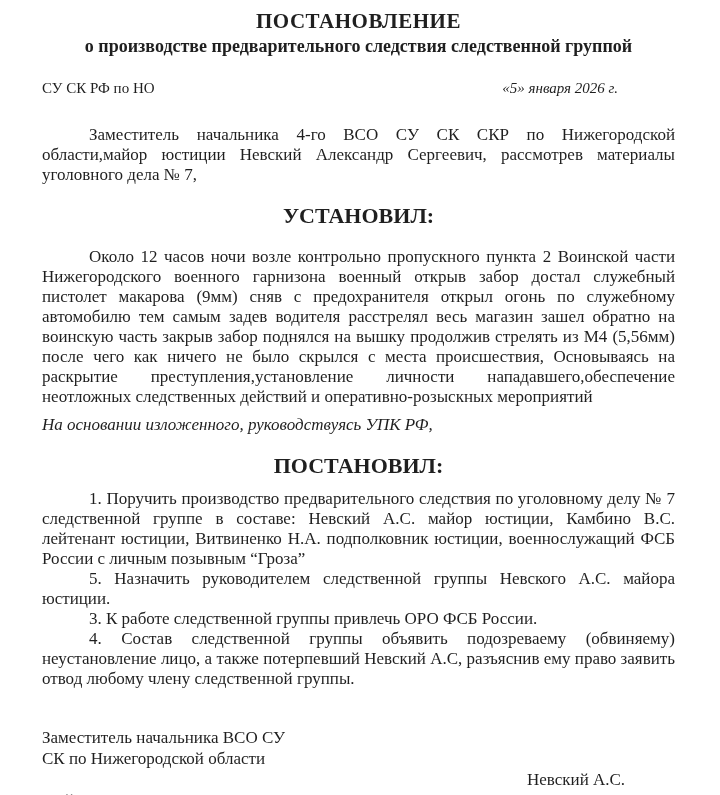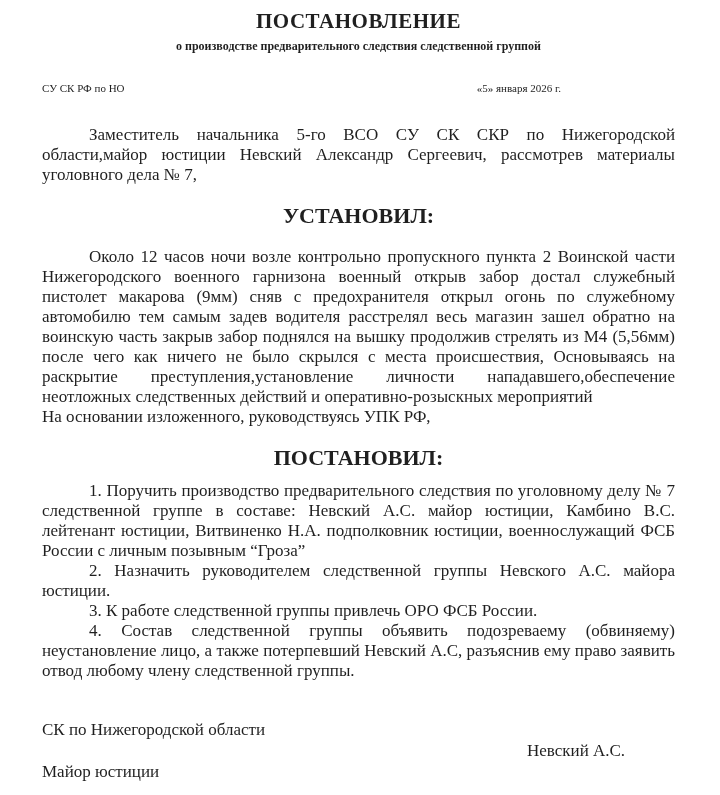--- a/index.html
+++ b/index.html
@@ -21,50 +21,51 @@
   }
   .title {
     text-align: center;
     font-size: 21px;
     font-weight: bold;
     line-height: 26px;
     letter-spacing: 0.5px;
   }
   .subtitle {
     text-align: center;
-    font-size: 12px;
+    font-size: 18px;
     font-weight: bold;
     line-height: 24px;
   }
   .meta-row {
     margin-top: 20px;
     display: flex;
     justify-content: space-between;
-    font-size: 11px;
+    font-size: 15px;
     line-height: 21px;
   }
   .meta-row .date {
-    margin-right: 114px;
+    margin-right: 57px;
+    font-style: italic;
   }
   .para {
     font-size: 17px;
     line-height: 20px;
     text-align: justify;
   }
   .indent { text-indent: 47px; }
   .preamble { margin-top: 26px; }
   .section-heading {
     margin-top: 20px;
     text-align: center;
     font-size: 22px;
     font-weight: bold;
     line-height: 22px;
   }
   .established-body { margin-top: 20px; }
-  .legal-basis { margin-top: 0; }
+  .legal-basis { margin-top: 8px; font-style: italic; }
   .items { margin-top: 12px; }
   .item { margin: 0; }
   .signature {
     margin-top: 38px;
     font-size: 17px;
     line-height: 21px;
   }
   .sig-name { margin-left: 485px; white-space: nowrap; }
 </style>
 </head>
@@ -74,36 +75,37 @@
 
   <div class="title">ПОСТАНОВЛЕНИЕ</div>
 
   <div class="subtitle">о производстве предварительного следствия следственной группой</div>
 
   <div class="meta-row">
     <span class="issuer">СУ СК РФ по НО</span>
     <span class="date">«5» января 2026 г.</span>
   </div>
 
-  <p class="para indent preamble">Заместитель начальника 5-го ВСО СУ СК СКР по Нижегородской области,майор юстиции Невский Александр Сергеевич, рассмотрев материалы уголовного дела № 7,</p>
+  <p class="para indent preamble">Заместитель начальника 4-го ВСО СУ СК СКР по Нижегородской области,майор юстиции Невский Александр Сергеевич, рассмотрев материалы уголовного дела № 7,</p>
 
   <div class="section-heading">УСТАНОВИЛ:</div>
 
   <p class="para indent established-body">Около 12 часов ночи возле контрольно пропускного пункта 2 Воинской части Нижегородского военного гарнизона военный открыв забор достал служебный пистолет макарова (9мм) сняв с предохранителя открыл огонь по служебному автомобилю тем самым задев водителя  расстрелял весь магазин зашел обратно на воинскую часть закрыв забор поднялся на вышку продолжив стрелять из М4 (5,56мм) после чего как ничего не было скрылся с места происшествия, Основываясь на раскрытие преступления,установление личности нападавшего,обеспечение неотложных следственных действий и оперативно-розыскных мероприятий</p>
 
   <p class="para legal-basis">На основании изложенного, руководствуясь УПК РФ,</p>
 
   <div class="section-heading">ПОСТАНОВИЛ:</div>
 
   <div class="items">
     <p class="para indent item">1. Поручить производство предварительного следствия по уголовному делу № 7 следственной группе в составе: Невский А.С. майор юстиции, Камбино  В.С. лейтенант юстиции, Витвиненко Н.А. подполковник юстиции, военнослужащий ФСБ России с личным позывным “Гроза”</p>
-    <p class="para indent item">2. Назначить руководителем следственной группы Невского  А.С. майора юстиции.</p>
+    <p class="para indent item">5. Назначить руководителем следственной группы Невского  А.С. майора юстиции.</p>
     <p class="para indent item">3. К работе следственной группы привлечь ОРО ФСБ России.</p>
     <p class="para indent item">4. Состав следственной группы объявить подозреваему (обвиняему) неустановление лицо, а также потерпевший Невский А.С, разъяснив ему право заявить отвод любому члену следственной группы.</p>
   </div>
 
   <div class="signature">
+    <div>Заместитель начальника ВСО СУ</div>
     <div>СК по Нижегородской области</div>
     <div class="sig-name">Невский А.С.</div>
     <div>Майор юстиции</div>
   </div>
 
 </div>
 
 </body></html>

